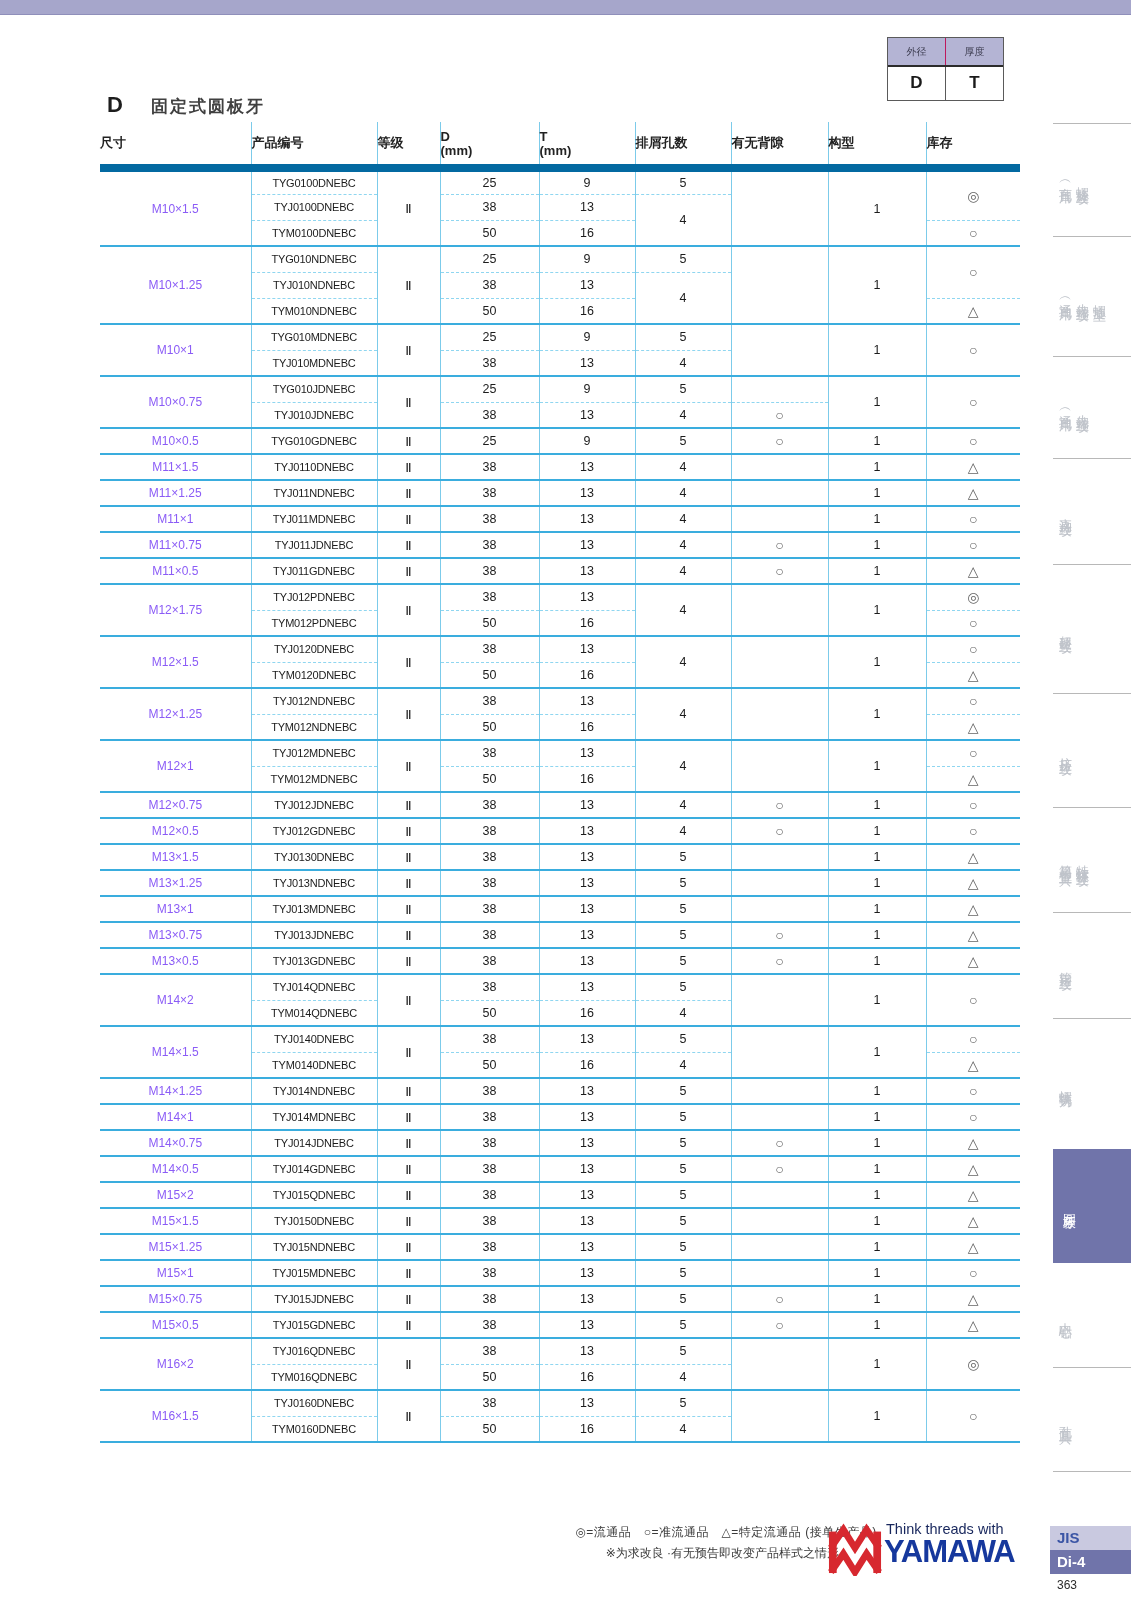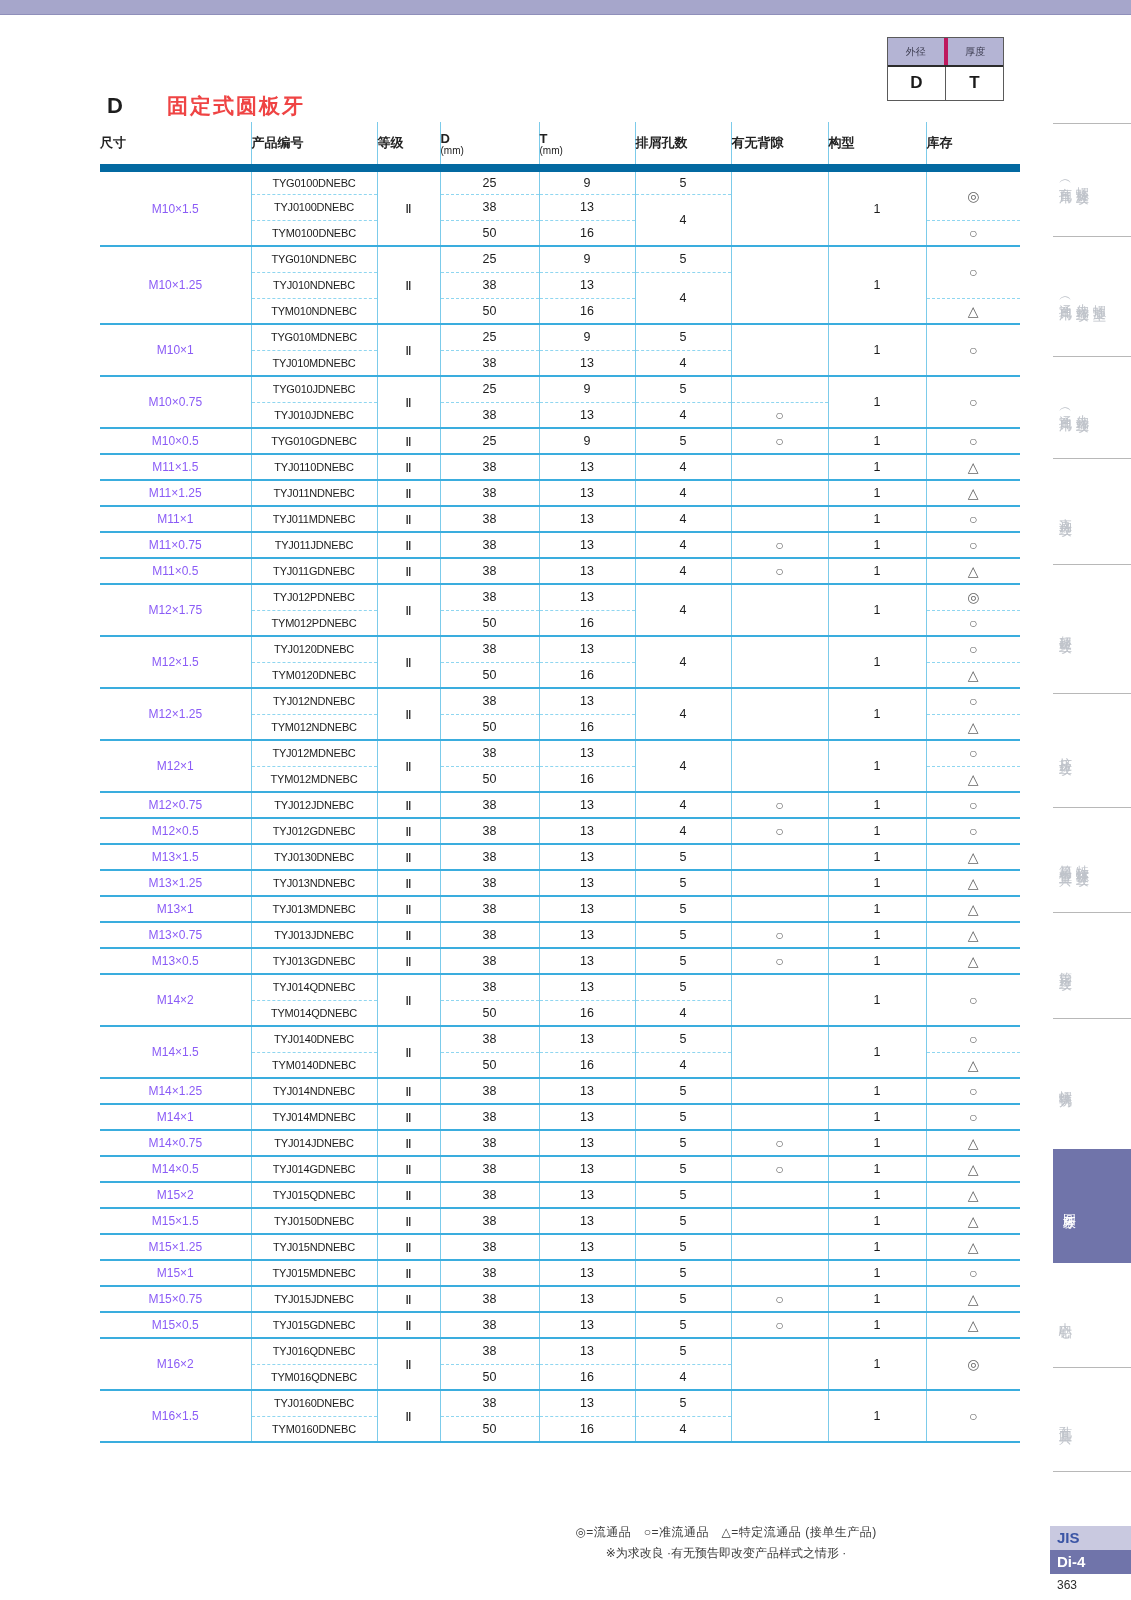--- a/index.html
+++ b/index.html
@@ -8,37 +8,37 @@
 
   
   .topbar { position:absolute; left:0; top:0; width:1131px; height:15px; background:#a6a6cb; border-bottom:1px solid #8f8fba; }
 
   
   .mini-table { position:absolute; left:887px; top:37px; width:117px; border:1px solid #5a5a5a; }
   .mini-row { display:flex; }
   .mini-cell { flex:1; text-align:center; }
   .mini-head { background:#b4b4d4; border-bottom:2px solid #2b2b2b; }
   .mini-head .mini-cell { font-size:10px; color:#3c3c50; padding:7px 0 6px; }
-  .mini-head .mini-cell + .mini-cell { border-left:4px solid #be185d; }
+  .mini-head .mini-cell + .mini-cell { border-left:1px solid #be185d; }
   .mini-val .mini-cell { font-size:17px; font-weight:bold; color:#1a1a1a; padding:6px 0 7px; background:#fff; }
   .mini-val .mini-cell + .mini-cell { border-left:1px solid #5a5a5a; }
 
   
   .title { position:absolute; left:107px; top:92px; display:flex; align-items:baseline; }
   .title-letter { font-size:22px; font-weight:bold; color:#1d1d1d; }
-  .title-text { font-size:21px; color:#ef4444; margin-left:44px; letter-spacing:2px; font-weight:bold; }
+  .title-text { font-size:17px; color:#404040; margin-left:28px; letter-spacing:2px; font-weight:bold; }
 
   
   .table-wrap { position:absolute; left:100px; top:122px; width:920px; }
   table { border-collapse:collapse; table-layout:fixed; width:920px; border-bottom:2px solid #3aadde; }
   th { font-size:13px; font-weight:bold; color:#222; border-left:1px solid #7ccbea;
        border-bottom:8px solid #0369a1; height:46px; vertical-align:middle; text-align:left;
        padding:0; font-family:"Liberation Sans",sans-serif; }
   th:first-child { border-left:none; }
-  .hdr-unit { font-size:10px; font-weight:normal; color:#222; margin-top:-1px; }
+  .hdr-unit { font-size:13px; font-weight:bold; color:#222; margin-top:-1px; }
   td { text-align:center; vertical-align:middle; border-left:1px solid #7ccbea; color:#1c1c1c;
        height:26px; padding:0; overflow:hidden; }
   td.c-size { border-left:none; font-weight:normal; font-size:12px; color:#8b5cf6; }
   td.gfirst { border-top:2px solid #3aadde; }
   td.sub { border-top:1px dashed #8fd6f0; }
   td.c-code { font-size:11px; letter-spacing:-0.2px; }
   td.c-grade { font-size:13px; }
   td.c-num { font-size:12.5px; }
   td.c-sym { font-size:14px; color:#666; }
 
@@ -679,20 +679,30 @@
     <div class="vwrap">
         <span class="vcol">孔面工具</span>
       </div>
   </div>
 
   <div class="legend">
     <div class="legend-line1">◎=流通品　○=准流通品　△=特定流通品 (接单生产品)</div>
     <div class="legend-line2">※为求改良 ·有无预告即改变产品样式之情形 ·</div>
   </div>
 
+  <div class="logo">
+    <svg class="logo-mark" width="54" height="58" viewBox="0 0 56 60">
+      <polyline points="5,14 5,57" fill="none" stroke="#d7282f" stroke-width="8"></polyline>
+      <polyline points="51,14 51,57" fill="none" stroke="#d7282f" stroke-width="8"></polyline>
+      <polyline points="3,31 16,12 28,31 40,12 53,31" fill="none" stroke="#d7282f" stroke-width="7"></polyline>
+      <polyline points="3,56 16,37 28,56 40,37 53,56" fill="none" stroke="#d7282f" stroke-width="7"></polyline>
+    </svg>
+    <div class="logo-tagline">Think threads with</div>
+    <div class="logo-brand">YAMAWA</div>
+  </div>
 
   <div class="pagebox">
     <div class="pagebox-jis">JIS</div>
     <div class="pagebox-di">Di-4</div>
     <div class="pagebox-num">363</div>
   </div>
 
 </div>
 
 </body></html>

